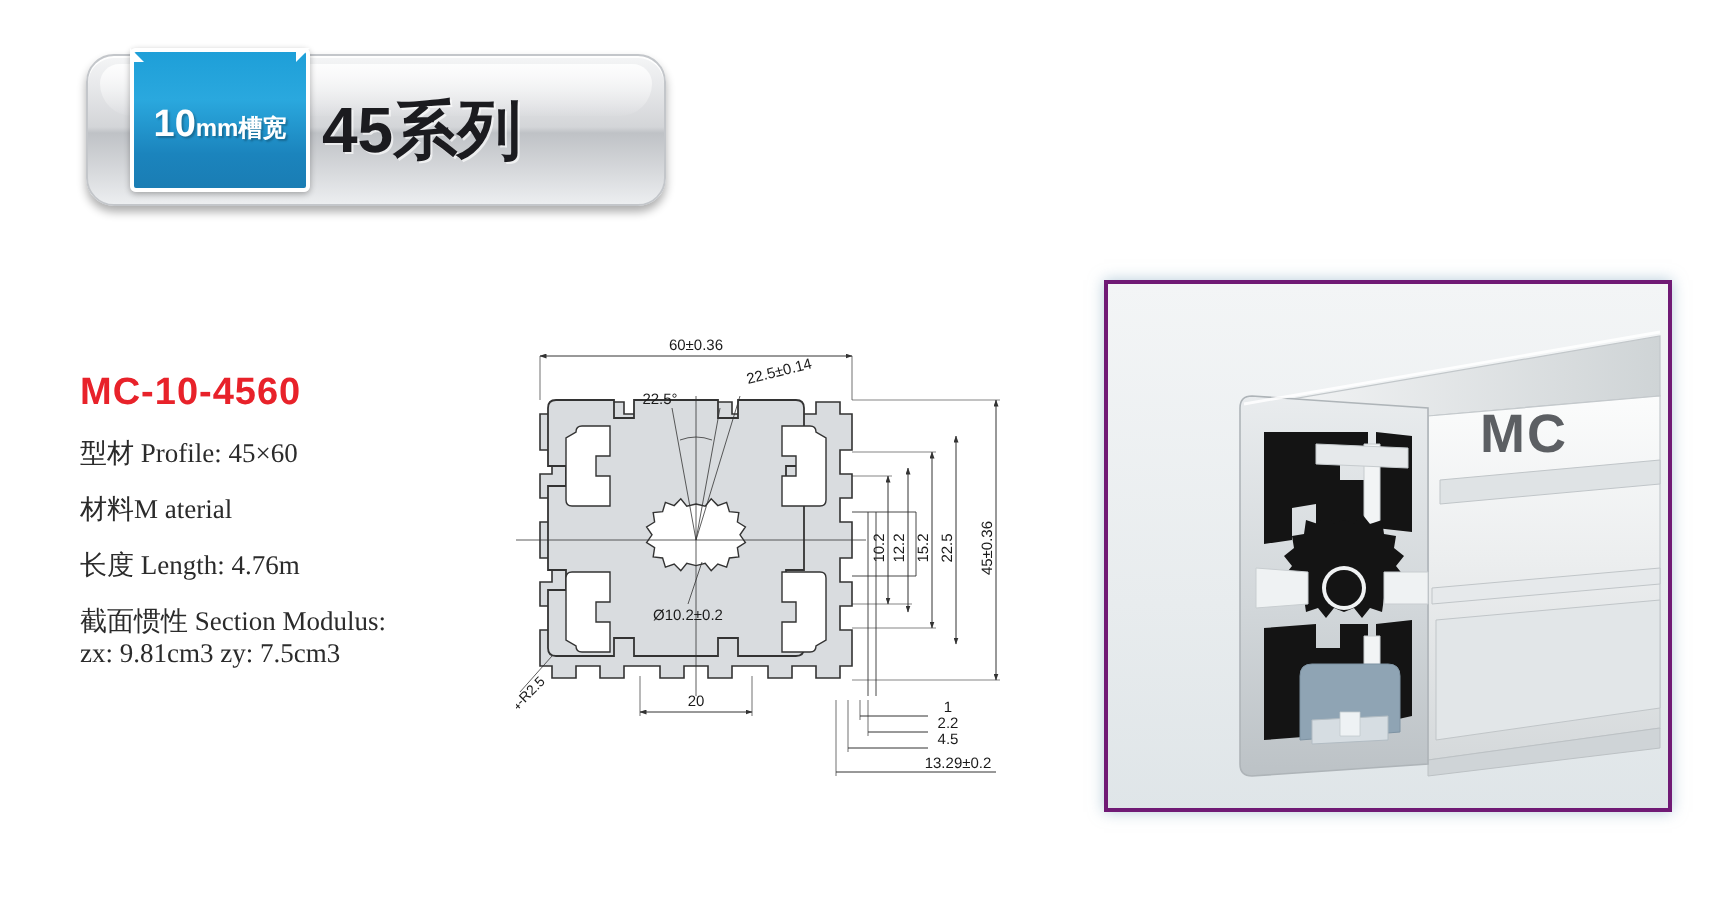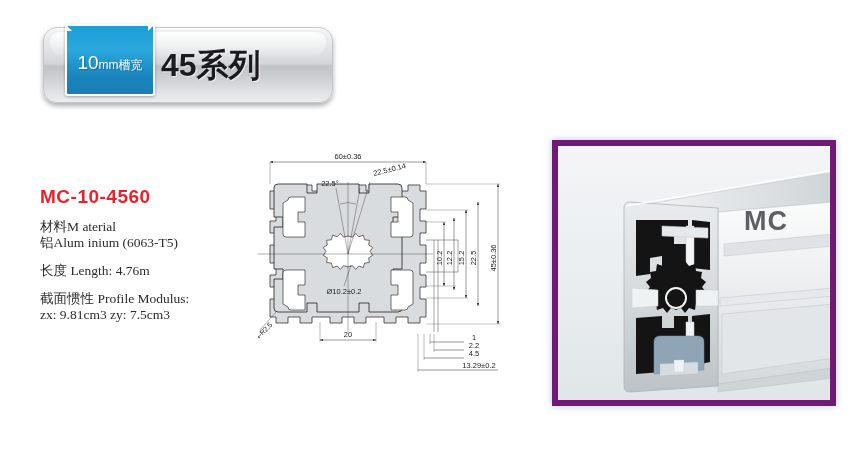--- a/index.html
+++ b/index.html
@@ -77,21 +77,21 @@
     border-width: 7px 7px 0 0;
     border-color: #ffffff transparent transparent transparent;
   }
   .tag-text {
     position: absolute;
     left: 0; right: 0;
     top: 27px;
     text-align: center;
     color: #ffffff;
     font-family: "Liberation Sans", sans-serif;
-    font-weight: normal;
+    font-weight: bold;
     font-size: 19px;
     line-height: 19px;
     text-shadow: 1px 1px 1px rgba(0,0,0,0.25);
     white-space: nowrap;
     z-index: 4;
   }
   .tag-text .sm { font-size: 12px; }
   .tag-text .cn { font-size: 12px; }
 
   .banner-title {
@@ -132,34 +132,34 @@
     line-height: 16px;
     margin-bottom: 12px;
     white-space: nowrap;
   }
   .spec-line .sub { display:block; }
 
   
   #drawing {
     position: absolute;
     left: 258px;
-    top: 144px;
+    top: 160px;
     width: 270px;
     height: 240px;
   }
 
   
   #photo-panel {
     position: absolute;
     left: 552px;
     top: 140px;
     width: 284px;
     height: 266px;
     background: #eef1f3;
-    border: 6px solid #701a75;
+    border: 2px solid #701a75;
     box-shadow: 0 0 7px rgba(120,160,185,0.55);
     box-sizing: border-box;
     overflow: hidden;
   }
   #photo-svg { display:block; }
   .photo-label {
     position: absolute;
     left: 186px;
     top: 60px;
     font-family: "Liberation Sans", sans-serif;
@@ -176,32 +176,32 @@
   <div class="banner-plate"></div>
   <div class="banner-tag">
     <div class="tag-text"><span>10</span><span class="sm">mm</span><span class="cn">槽宽</span></div>
   </div>
   <div class="banner-title">45系列</div>
 </div>
 
 <div id="spec-block">
   <div id="product-code">MC-10-4560</div>
 
+  <div class="spec-line">型材 Profile: 45×60</div>
 
   <div class="spec-line">
     <span class="sub">材料M aterial</span>
-    <span class="sub">铝Alum inium (6063-T5)</span>
   </div>
 
 
   <div class="spec-line">长度 Length: 4.76m</div>
 
 
   <div class="spec-line">
-    <span class="sub">截面惯性 Profile Modulus:</span>
+    <span class="sub">截面惯性 Section Modulus:</span>
     <span class="sub">zx: 9.81cm3  zy: 7.5cm3</span>
   </div>
 </div>
 
 <div id="drawing">
 <svg width="270" height="240" viewBox="0 0 270 240" xmlns="http://www.w3.org/2000/svg">
   <defs>
     <marker id="ar" markerWidth="7" markerHeight="5" refX="6.5" refY="2.5" orient="auto">
       <path d="M0,0 L7,2.5 L0,5 z" fill="#333"></path>
     </marker>

